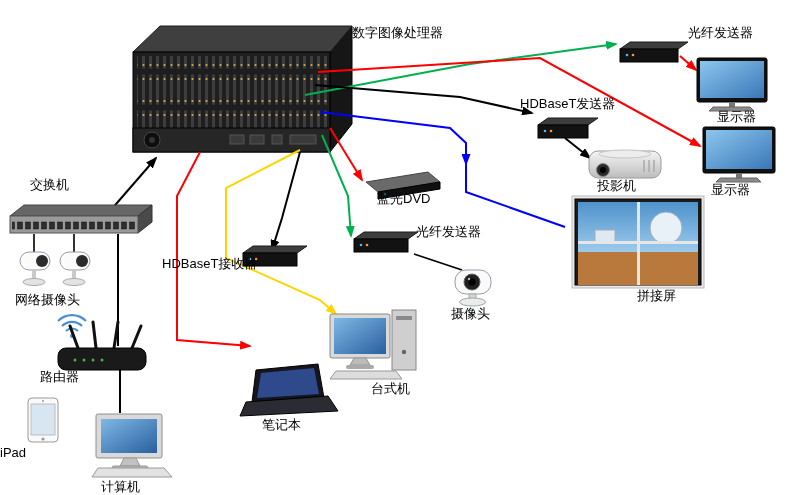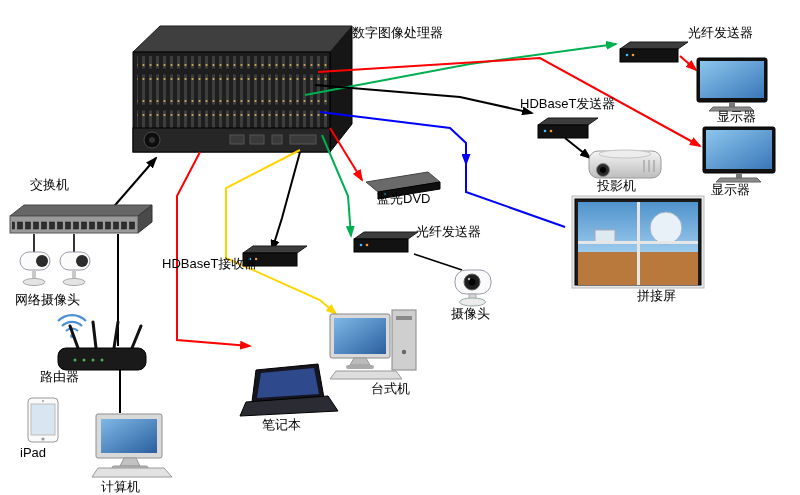--- a/index.html
+++ b/index.html
@@ -246,18 +246,18 @@
 <div class="lbl" style="left:597px;top:179px">投影机</div>
 <div class="lbl" style="left:711px;top:183px">显示器</div>
 <div class="lbl" style="left:637px;top:289px">拼接屏</div>
 <div class="lbl" style="left:377px;top:192px">蓝光DVD</div>
 <div class="lbl" style="left:416px;top:225px">光纤发送器</div>
 <div class="lbl" style="left:451px;top:307px">摄像头</div>
 <div class="lbl" style="left:162px;top:257px">HDBaseT接收器</div>
 <div class="lbl" style="left:30px;top:178px">交换机</div>
 <div class="lbl" style="left:15px;top:293px">网络摄像头</div>
 <div class="lbl" style="left:40px;top:370px">路由器</div>
-<div class="lbl" style="left:20px;top:446px">iPad</div>
+<div class="lbl" style="left:0;top:446px">iPad</div>
 <div class="lbl" style="left:101px;top:480px">计算机</div>
 <div class="lbl" style="left:262px;top:418px">笔记本</div>
 <div class="lbl" style="left:371px;top:382px">台式机</div>
 
 </div>
 
 </body></html>

